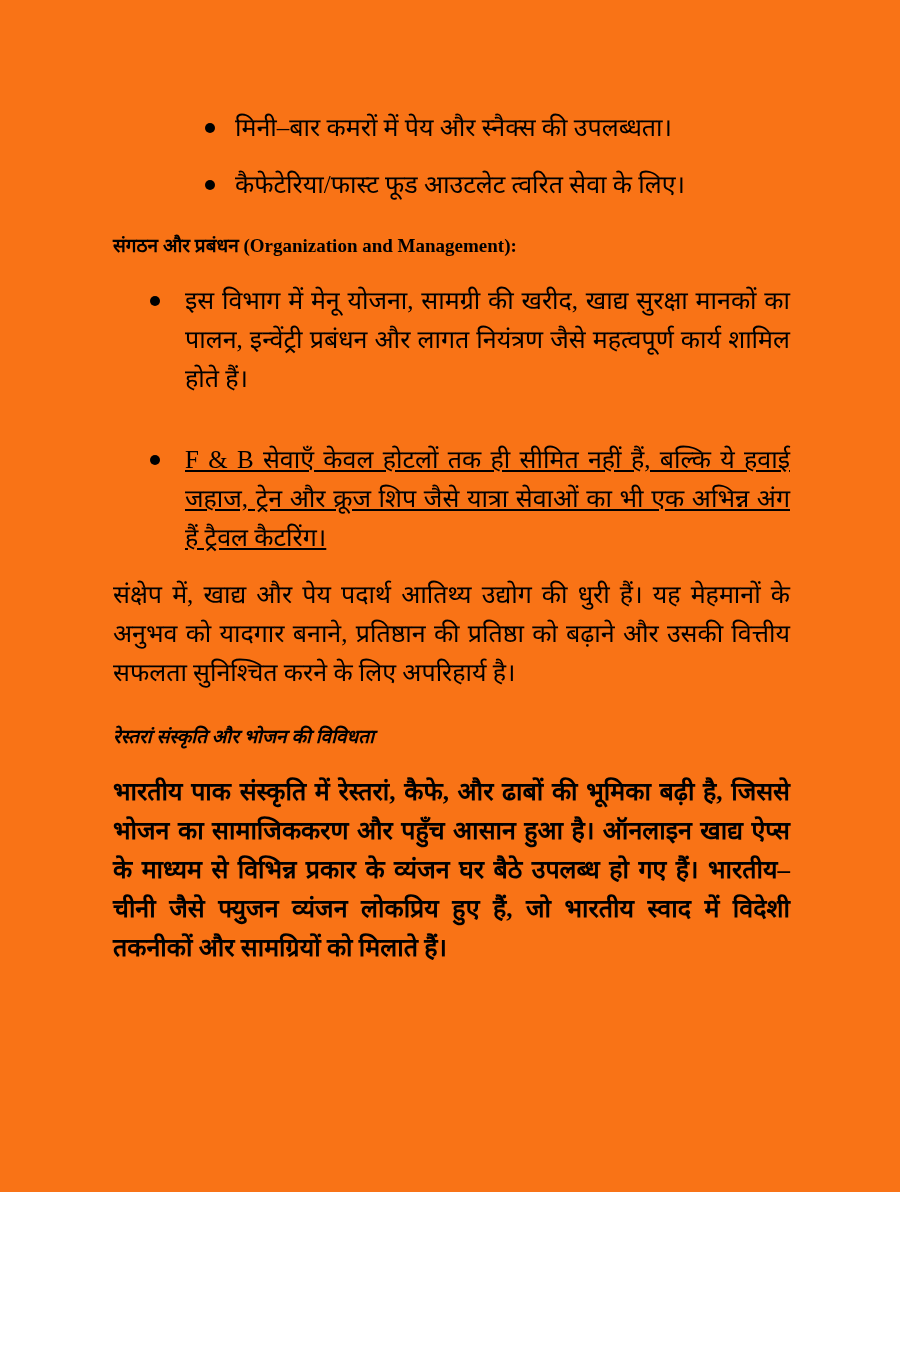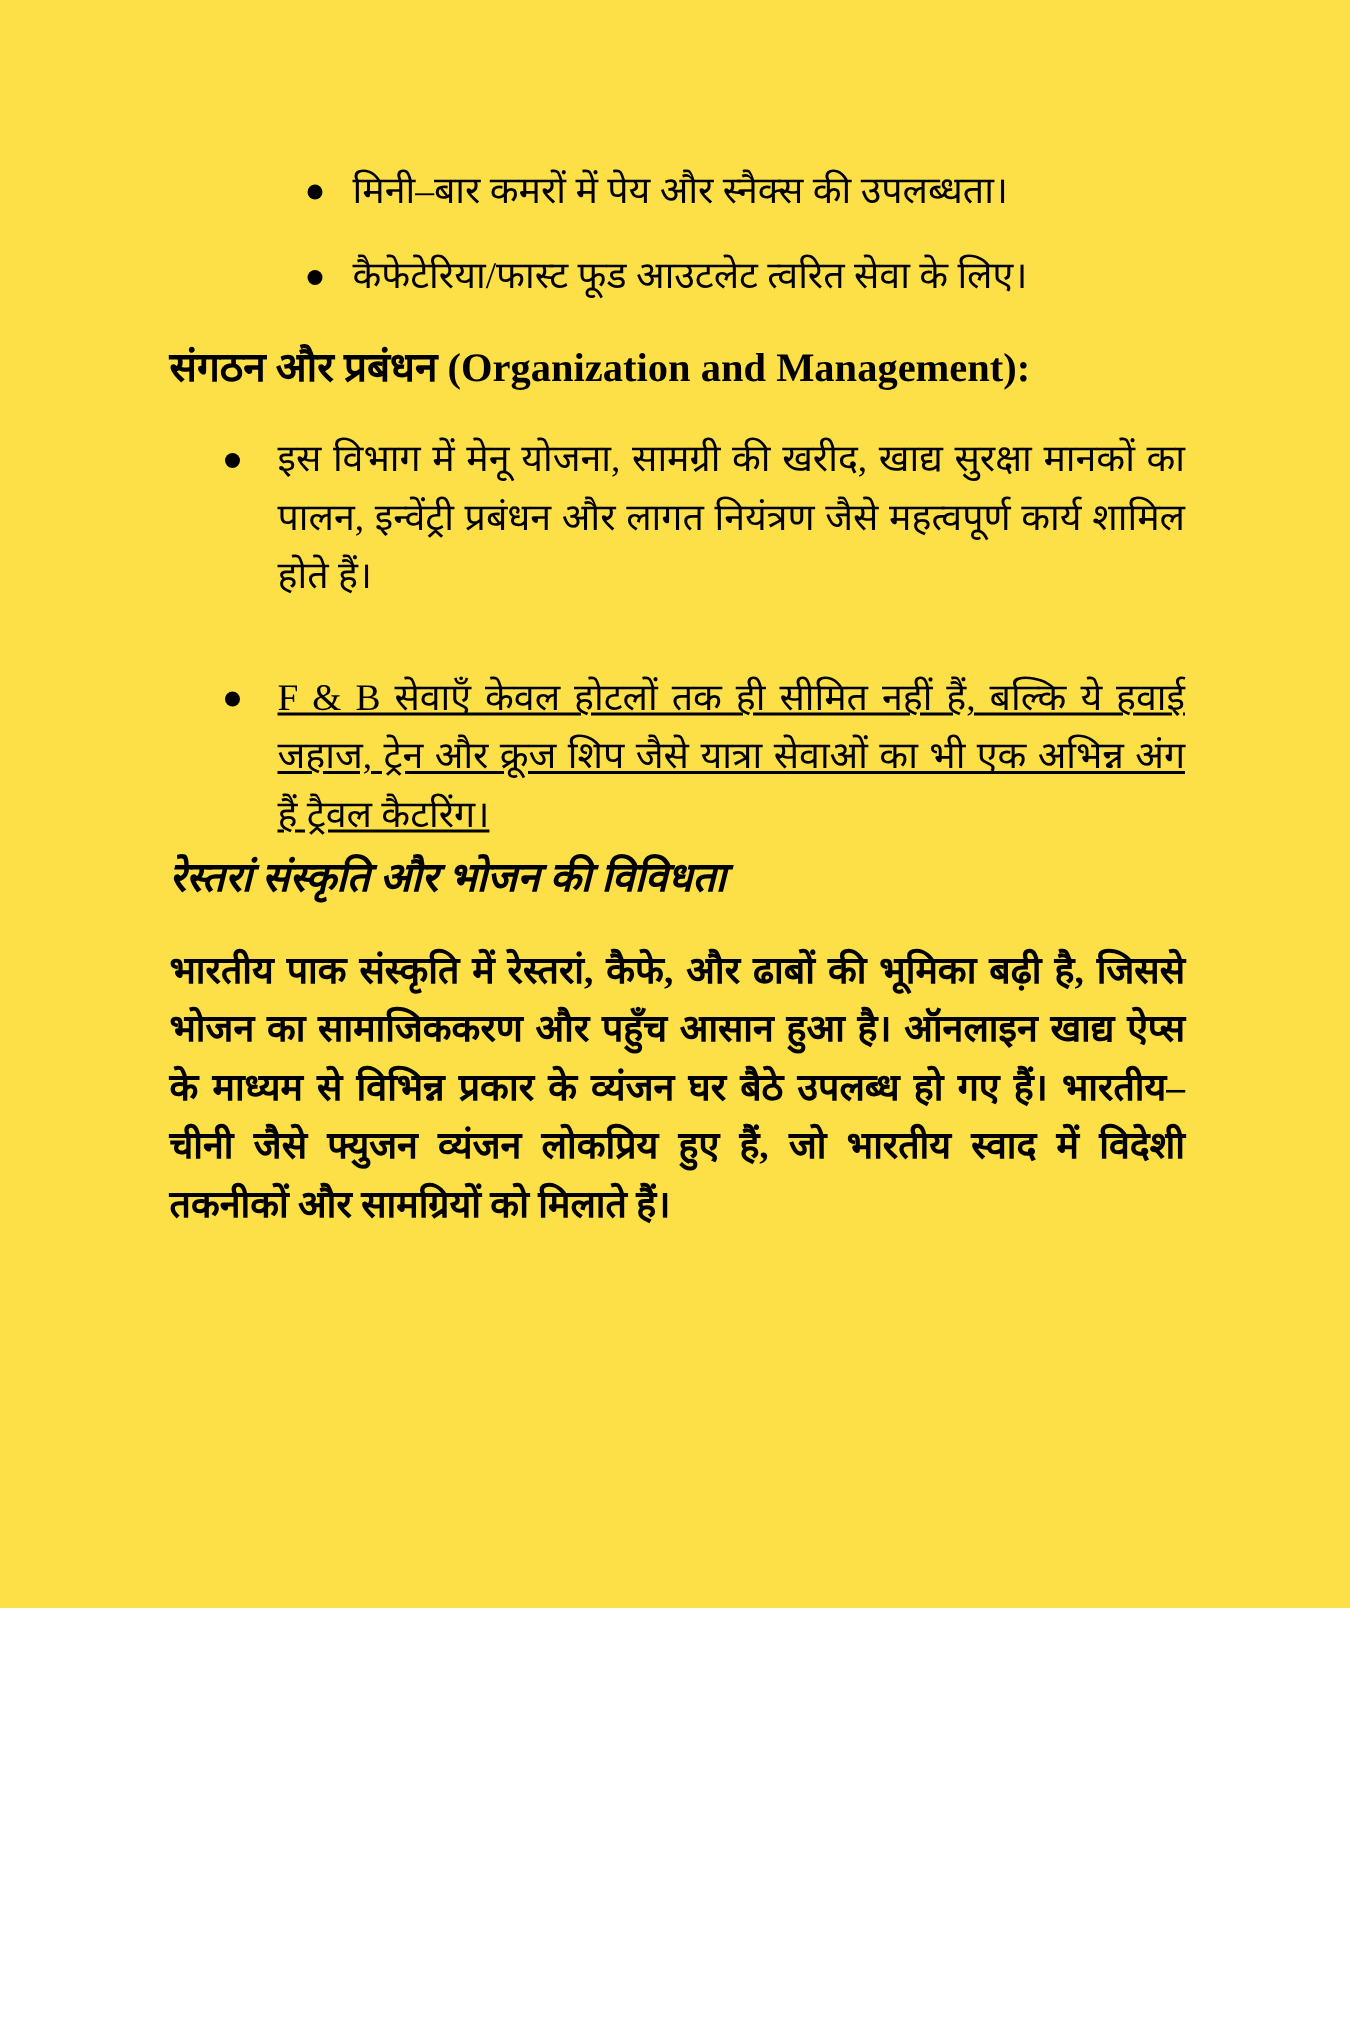--- a/index.html
+++ b/index.html
@@ -3,22 +3,22 @@
 <meta charset="utf-8">
 <style>
   html, body {
     margin: 0;
     padding: 0;
     background: #ffffff;
   }
   .page {
     position: relative;
     width: 900px;
-    height: 1072px;
-    background: #fde047;
+    height: 1192px;
+    background: #f97316;
     font-family: "Liberation Serif", "DejaVu Serif", serif;
     color: #000000;
     overflow: hidden;
   }
   .content {
     position: absolute;
     left: 113px;
     top: 0;
     width: 677px;
   }
@@ -45,21 +45,21 @@
     position: absolute;
     left: 0;
     top: 15px;
     width: 10px;
     height: 10px;
     background: #000000;
     border-radius: 50%;
     display: inline-block;
   }
   .heading {
-    font-size: 27px;
+    font-size: 19px;
     font-weight: bold;
     line-height: 39px;
     text-align: left;
   }
   .mt-b2      { margin-top: 18px; }
   .mt-h1      { margin-top: 22px; }
   .mt-b3      { margin-top: 33px; }
   .mt-b4      { margin-top: 2px;  }
   .mt-h2      { margin-top: 23px; }
   .mt-b5      { margin-top: 42px; text-decoration: underline; }
@@ -98,20 +98,21 @@
       <span class="bullet-marker"></span>
       <span>इस विभाग में मेनू योजना, सामग्री की खरीद, खाद्य सुरक्षा मानकों का पालन, इन्वेंट्री प्रबंधन और लागत नियंत्रण जैसे महत्वपूर्ण कार्य शामिल होते हैं।</span>
     </div>
 
 
     <div class="bullet-item indent-std mt-b5">
       <span class="bullet-marker"></span>
       <span>F &amp; B सेवाएँ केवल होटलों तक ही सीमित नहीं हैं, बल्कि ये हवाई जहाज, ट्रेन और क्रूज शिप जैसे यात्रा सेवाओं का भी एक अभिन्न अंग हैं ट्रैवल कैटरिंग।</span>
     </div>
 
+    <p class="body-text mt-p1">संक्षेप में, खाद्य और पेय पदार्थ आतिथ्य उद्योग की धुरी हैं। यह मेहमानों के अनुभव को यादगार बनाने, प्रतिष्ठान की प्रतिष्ठा को बढ़ाने और उसकी वित्तीय सफलता सुनिश्चित करने के लिए अपरिहार्य है।</p>
 
     <h2 class="heading mt-h3">रेस्तरां संस्कृति और भोजन की विविधता</h2>
 
     <p class="body-text mt-p2">भारतीय पाक संस्कृति में रेस्तरां, कैफे, और ढाबों की भूमिका बढ़ी है, जिससे भोजन का सामाजिककरण और पहुँच आसान हुआ है। ऑनलाइन खाद्य ऐप्स के माध्यम से विभिन्न प्रकार के व्यंजन घर बैठे उपलब्ध हो गए हैं। भारतीय–चीनी जैसे फ्युजन व्यंजन लोकप्रिय हुए हैं, जो भारतीय स्वाद में विदेशी तकनीकों और सामग्रियों को मिलाते हैं।</p>
 
   </div>
 
   <div class="page-number">7</div>
 </div>
 

